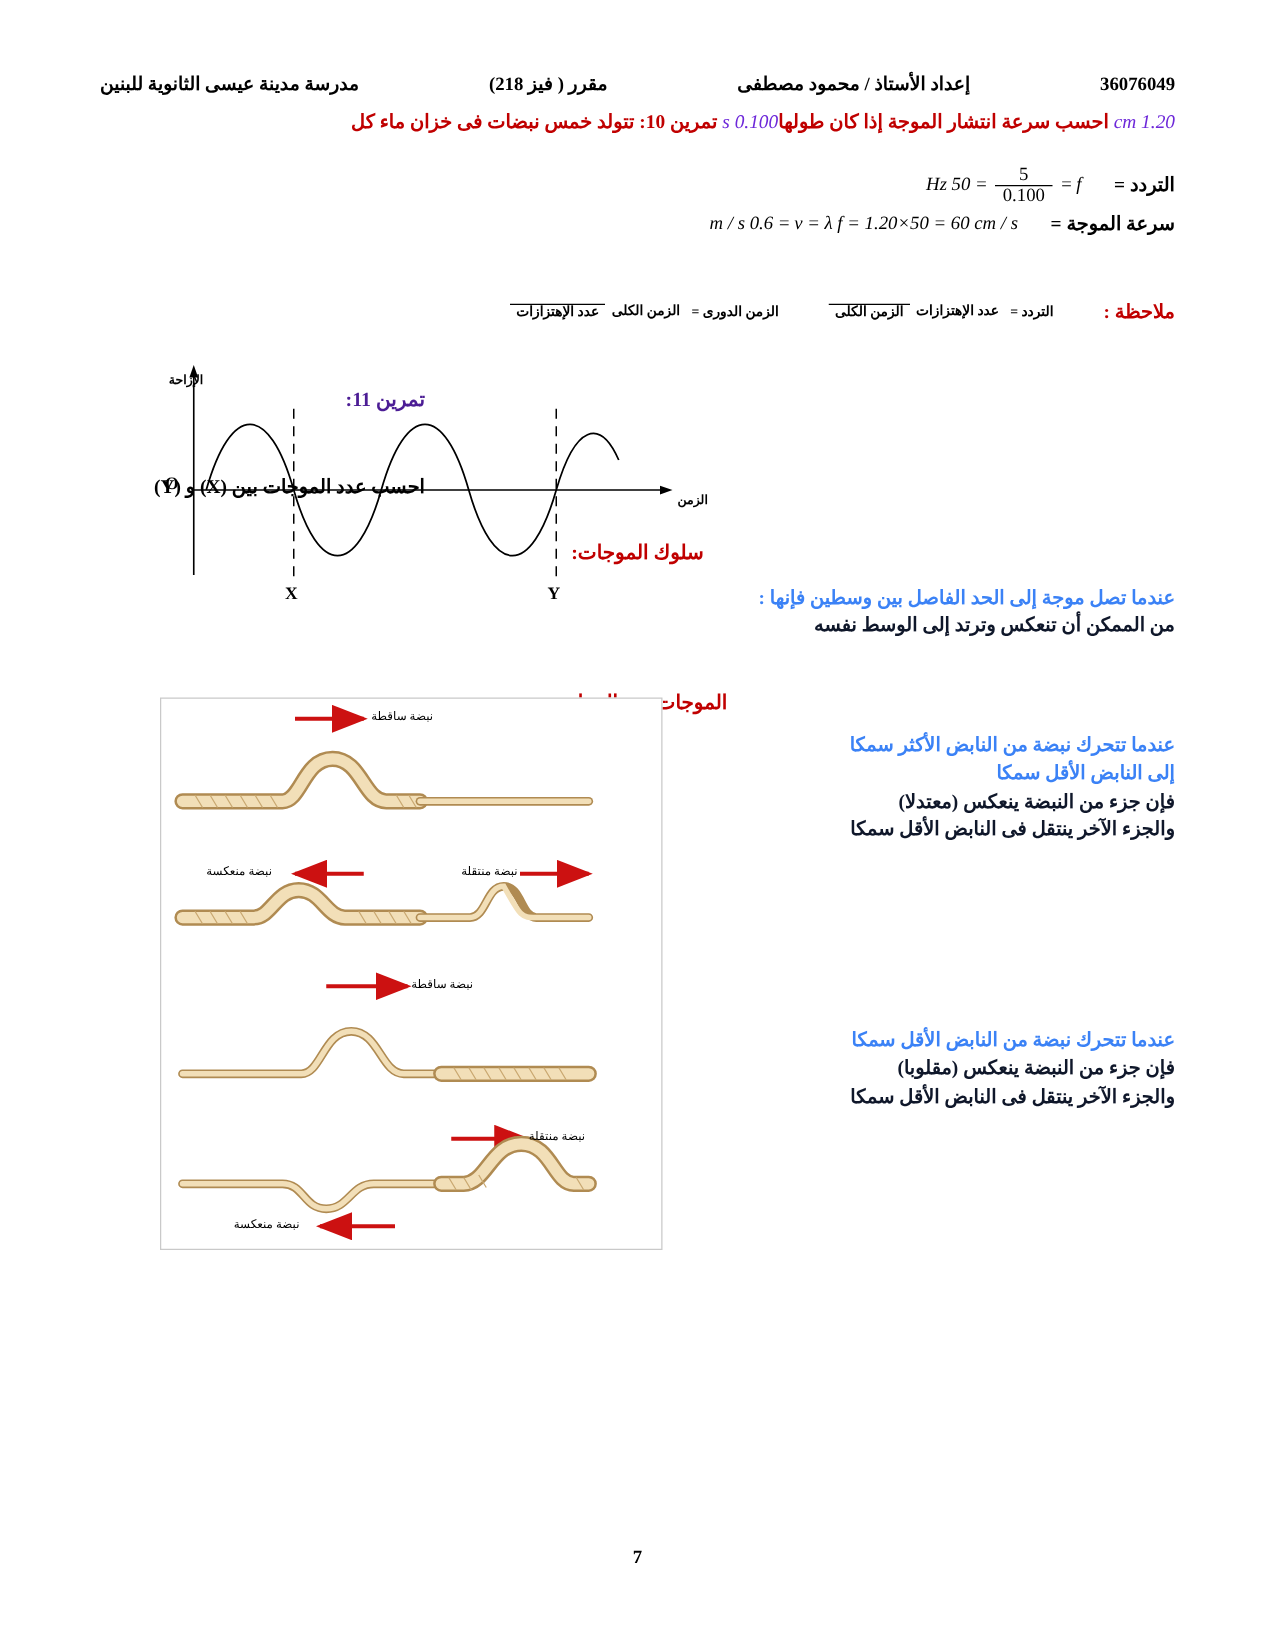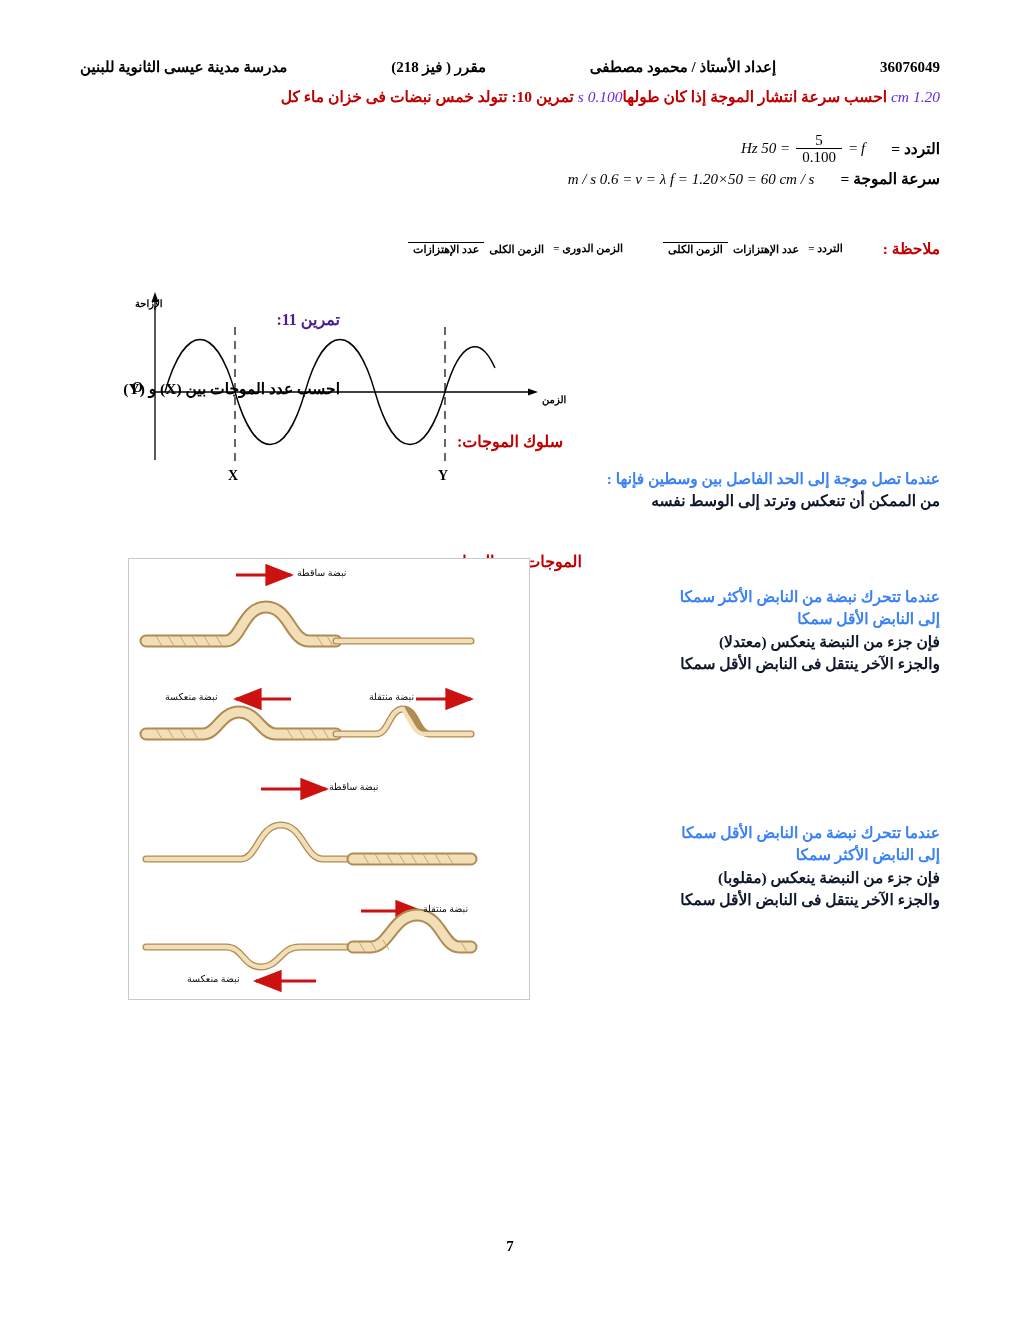--- a/index.html
+++ b/index.html
@@ -343,21 +343,20 @@
 
   <div class="rt-block rt-1">
     <div class="c-green">عندما تتحرك نبضة من النابض الأكثر سمكا</div>
     <div class="c-green">إلى النابض الأقل سمكا</div>
     <div class="c-purple">فإن جزء من النبضة ينعكس (معتدلا)</div>
     <div class="c-purple">والجزء الآخر ينتقل فى النابض الأقل سمكا</div>
   </div>
 
   <div class="rt-block rt-2">
     <div class="c-green">عندما تتحرك نبضة من النابض الأقل سمكا</div>
-    <div class="c-green">إلى النابض الأكثر سمكا</div>
     <div class="c-purple">فإن جزء من النبضة ينعكس (مقلوبا)</div>
     <div class="c-purple">والجزء الآخر ينتقل فى النابض الأقل سمكا</div>
   </div>
 
   <div class="rope-figs">
     <svg width="398" height="438" viewBox="0 0 398 438">
       <defs>
         <marker id="ar" markerWidth="9" markerHeight="7" refX="8" refY="3.5" orient="auto">
           <polygon points="0,0 9,3.5 0,7" fill="#cc1111"></polygon>
         </marker>

